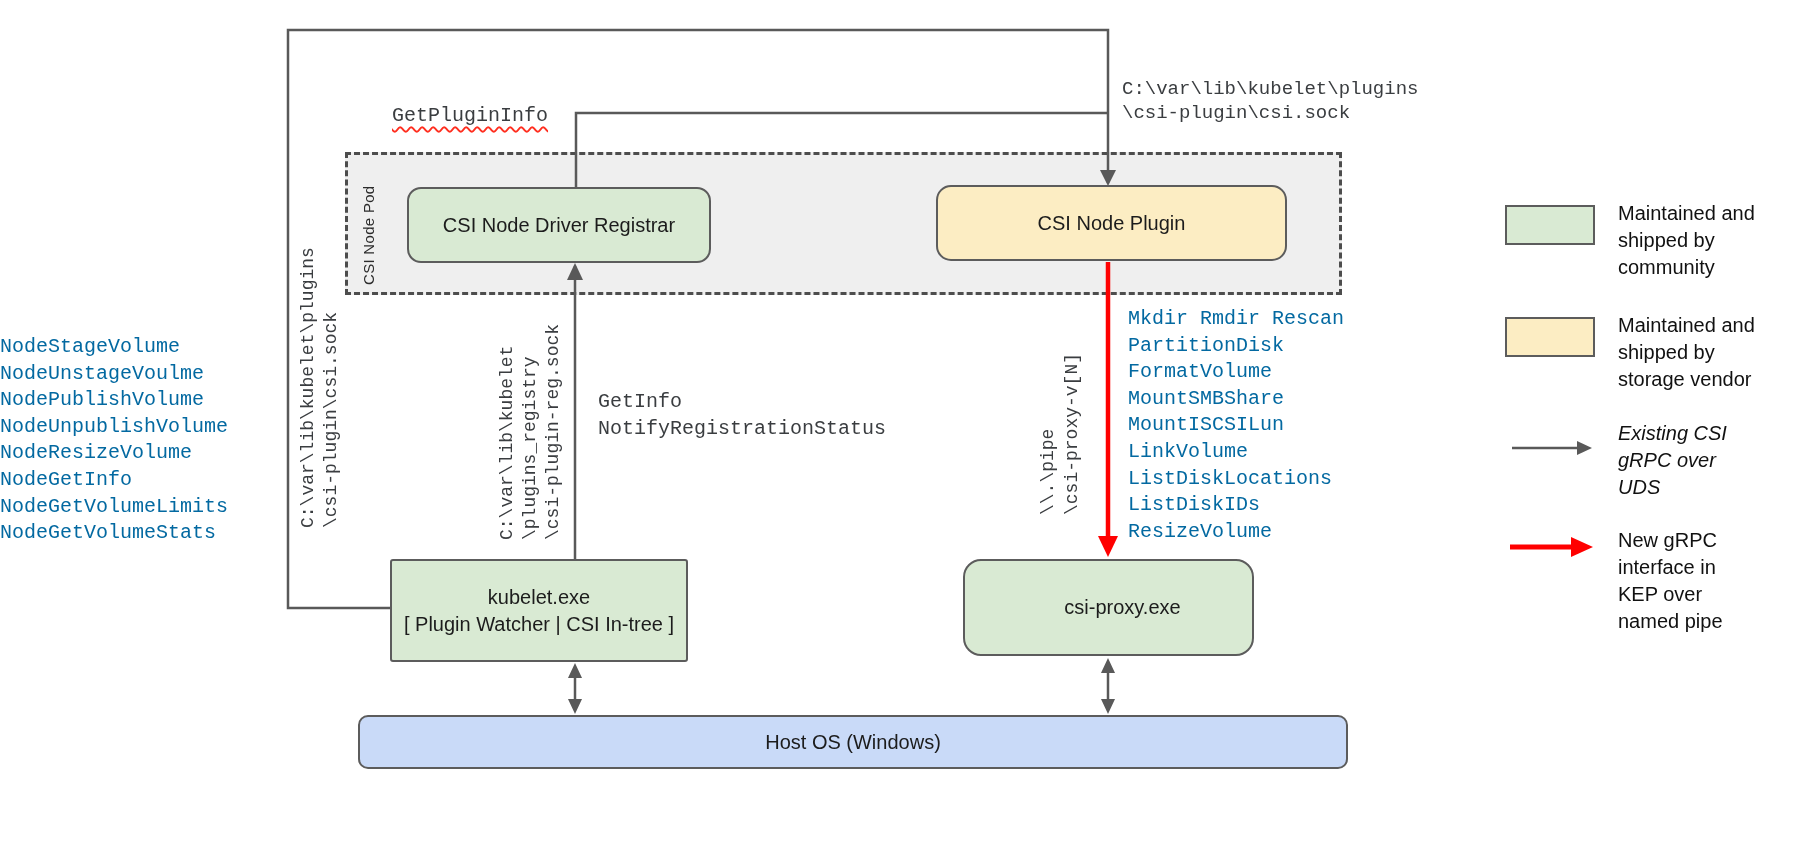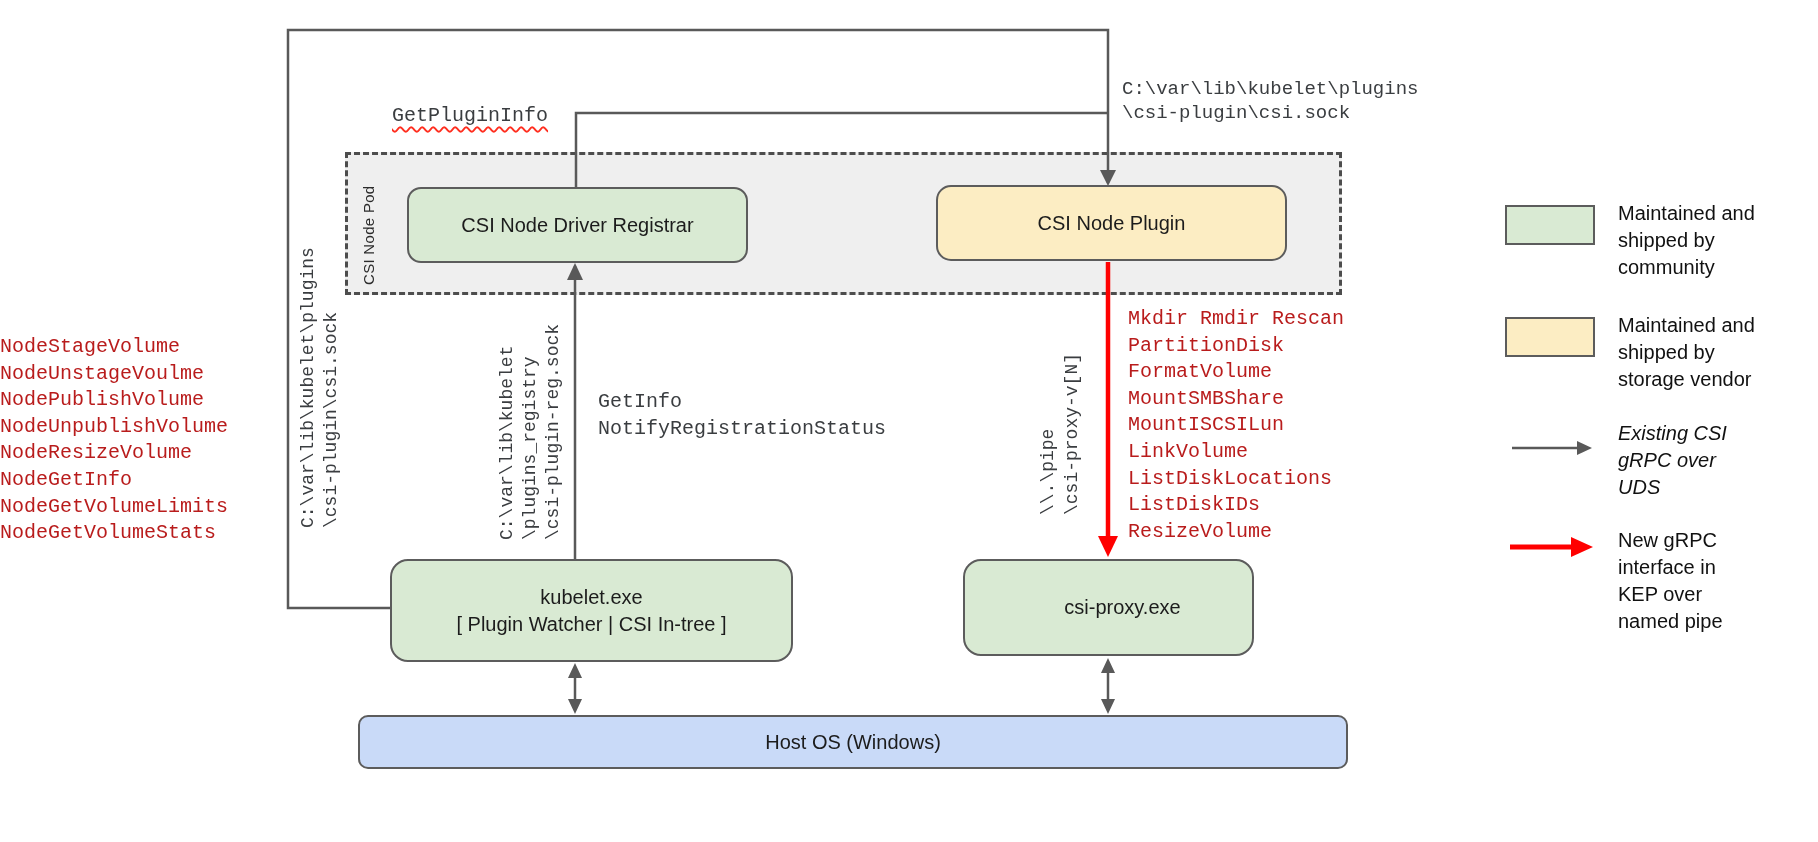--- a/index.html
+++ b/index.html
@@ -24,23 +24,23 @@
     border:2px solid #5c5c5c;border-radius:14px;
     box-sizing:border-box;
     display:flex;align-items:center;justify-content:center;
     text-align:center;
     font-size:20px;line-height:27px;color:#1c1c1c;
     white-space:pre-line;
   }
   .box-green{background:var(--community-green,#d9ead3);}
   .box-yellow{background:var(--vendor-yellow,#fcedc3);}
   .box-blue{background:var(--host-blue,#c9daf8);}
-  .box-registrar{left:407px;top:187px;width:341px;height:76px;}
+  .box-registrar{left:407px;top:187px;width:304px;height:76px;}
   .box-plugin{left:936px;top:185px;width:351px;height:76px;border-radius:15px;}
-  .box-kubelet{left:390px;top:559px;width:403px;height:103px;border-radius:18px;}
+  .box-kubelet{left:390px;top:559px;width:298px;height:103px;border-radius:3px;}
   .box-proxy{left:963px;top:559px;width:291px;height:97px;border-radius:18px;padding-left:28px;}
   .box-hostos{left:358px;top:715px;width:990px;height:54px;border-radius:10px;}
   
   .mono{
     font-family:"Liberation Mono",monospace;
     color:#3a3d40;
     z-index:4;position:absolute;
   }
   .lbl-getplugininfo{
     left:392px;top:104px;font-size:20px;
@@ -52,21 +52,21 @@
   .lbl-path-left{left:297px;top:528px;font-size:18px;line-height:23px;}
   .lbl-path-registry{left:496px;top:540px;font-size:18px;line-height:23px;}
   .lbl-path-pipe{left:1036px;top:515px;font-size:18px;line-height:24px;}
   .lbl-pod{
     position:absolute;left:360px;top:285px;z-index:4;
     font-family:"Liberation Sans",sans-serif;
     font-size:15px;color:#2b2b2b;letter-spacing:0.3px;
     transform:rotate(-90deg);transform-origin:0 0;white-space:pre;
   }
   .lbl-getinfo{left:598px;top:388px;font-size:20px;line-height:27px;white-space:pre-line;}
-  .list{position:absolute;z-index:4;font-family:"Liberation Mono",monospace;color:#b91c1c;font-size:20px;line-height:26.6px;}
+  .list{position:absolute;z-index:4;font-family:"Liberation Mono",monospace;color:#0369a1;font-size:20px;line-height:26.6px;}
   .list-left{left:0px;top:334px;width:268px;}
   .list-right{left:1128px;top:306px;width:300px;text-align:left;}
   
   .legend-swatch{
     position:absolute;width:90px;height:40px;z-index:4;
     border:2px solid #5c5c5c;box-sizing:border-box;
   }
   .legend-text{
     position:absolute;left:1618px;z-index:4;
     font-size:20px;line-height:27px;color:#111;white-space:pre-line;width:200px;

